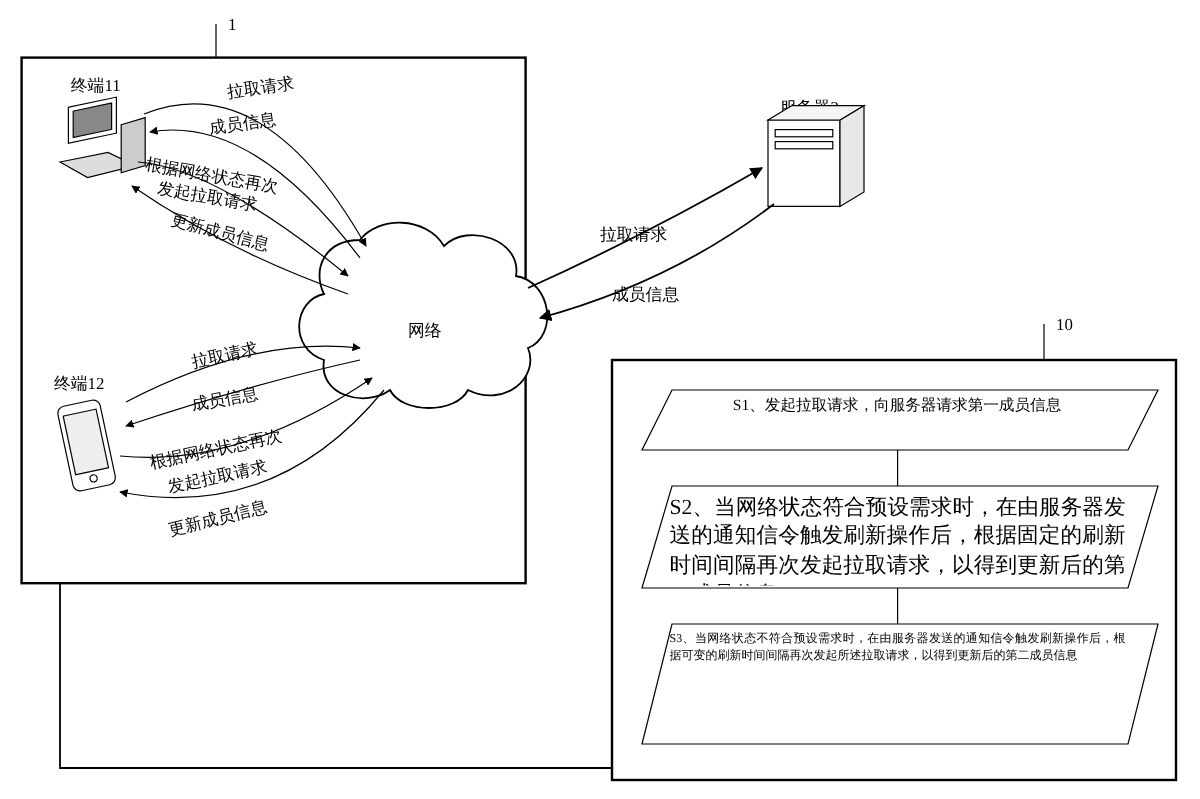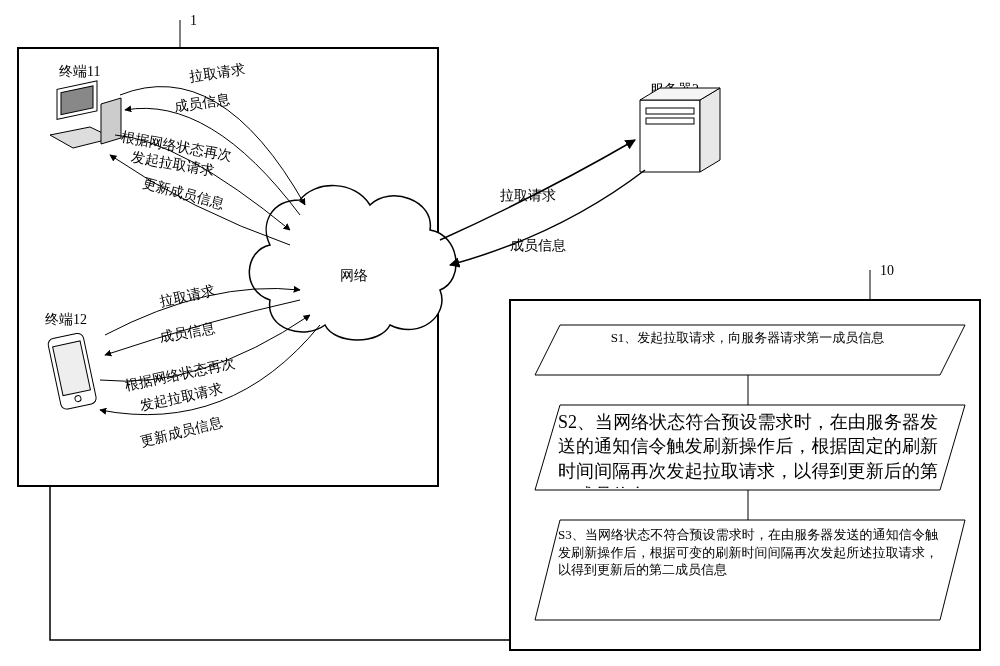--- a/index.html
+++ b/index.html
@@ -124,16 +124,16 @@
     <path d="M560 405 L965 405 L940 490 L535 490 Z" fill="#fff" stroke="#000"></path>
     <foreignObject x="558" y="410" width="380" height="78">
       <div xmlns="http://www.w3.org/1999/xhtml" style="font-size:18px;line-height:1.35;text-align:justify;">S2、当网络状态符合预设需求时，在由服务器发送的通知信令触发刷新操作后，根据固定的刷新时间间隔再次发起拉取请求，以得到更新后的第二成员信息</div>
     </foreignObject>
   </g>
   <line x1="748" y1="490" x2="748" y2="520" stroke="#000"></line>
 
   <g>
     <path d="M560 520 L965 520 L940 620 L535 620 Z" fill="#fff" stroke="#000"></path>
     <foreignObject x="558" y="526" width="380" height="92">
-      <div xmlns="http://www.w3.org/1999/xhtml" style="font-size:13px;line-height:1.35;text-align:justify;">S3、当网络状态不符合预设需求时，在由服务器发送的通知信令触发刷新操作后，根据可变的刷新时间间隔再次发起所述拉取请求，以得到更新后的第二成员信息</div>
+      <div xmlns="http://www.w3.org/1999/xhtml" style="font-size:10px;line-height:1.35;text-align:justify;">S3、当网络状态不符合预设需求时，在由服务器发送的通知信令触发刷新操作后，根据可变的刷新时间间隔再次发起所述拉取请求，以得到更新后的第二成员信息</div>
     </foreignObject>
   </g>
 </svg>
 
 </body></html>

